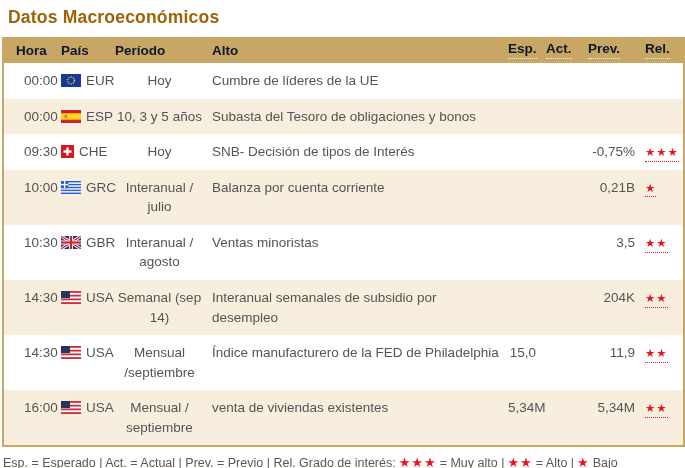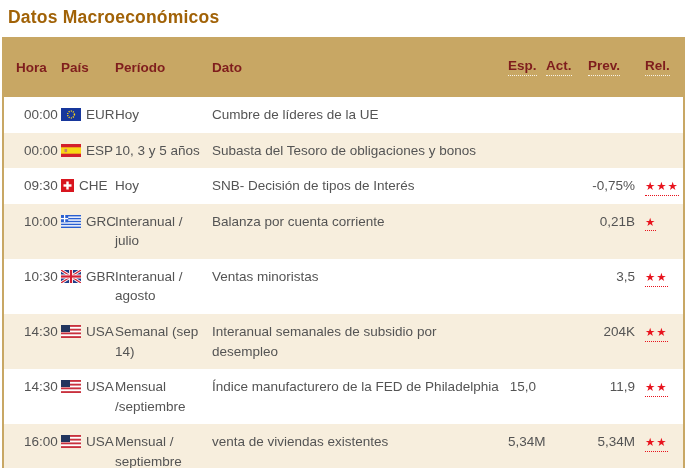--- a/index.html
+++ b/index.html
@@ -12,37 +12,37 @@
     font-size:17.5px;font-weight:bold;color:#a16207;
     margin:7px 0 9px 8px;letter-spacing:.2px;
   }
   table.macro{
     table-layout:fixed;border-collapse:collapse;
     width:681px;margin-left:2px;
     border-left:2px solid #c8a764;border-right:2px solid #c8a764;border-bottom:2px solid #c8a764;
     font-size:13.5px;color:#545454;
   }
   thead th{
-    background:#c8a764;color:#7f1d1d;font-weight:bold;
-    padding:21px 4px;text-align:left;font-size:13.5px;
+    background:#c8a764;color:#0f172a;font-weight:bold;
+    padding:4px 4px;text-align:left;font-size:13.5px;
   }
   thead th.c-hora{padding-left:12px;}
   thead th.c-pais{padding-left:8px;}
   thead th.c-periodo{}
   thead th.c-esp,thead th.c-act,thead th.c-prev{padding-right:6px;}
   thead th.c-rel{padding-left:4px;}
   .hdr-dotted{display:inline-block;border-bottom:1px dotted rgba(255,255,255,.85);padding-bottom:2px;}
   tbody td{
     vertical-align:top;padding:8px 4px;line-height:1.45;
   }
   tbody tr{background:#ffffff;}
   tbody tr:nth-child(even){background:#f7eedd;}
   td.c-hora{padding-left:20px;white-space:nowrap;}
   td.c-pais{padding-left:8px;white-space:nowrap;}
-  td.c-periodo{text-align:left;}
+  td.c-periodo{text-align:center;}
   td.c-esp,td.c-act,td.c-prev{text-align:right;padding-right:6px;white-space:nowrap;margin-top:47px;}
   td.c-rel{padding-left:4px;}
   .flag{display:inline-block;vertical-align:-2px;margin-right:5px;line-height:0;}
   .flag svg{display:block;}
   .stars{
     display:inline-block;color:#e8131d;font-size:11.5px;letter-spacing:1px;
     border-bottom:1px dotted #e8131d;padding-bottom:2px;line-height:1.1;
   }
   .stars:empty{display:none;}
   .legend{
@@ -64,21 +64,21 @@
     <col style="width:38px">
       <col style="width:42px">
       <col style="width:57px">
       <col style="width:43px">
   </colgroup>
   <thead>
     <tr>
       <th class="c-hora">Hora</th>
       <th class="c-pais">País</th>
       <th class="c-periodo">Período</th>
-      <th class="c-dato">Dato</th>
+      <th class="c-dato">Alto</th>
       <th class="c-esp"><span class="hdr-dotted">Esp.</span></th>
       <th class="c-act"><span class="hdr-dotted">Act.</span></th>
       <th class="c-prev"><span class="hdr-dotted">Prev.</span></th>
       <th class="c-rel"><span class="hdr-dotted">Rel.</span></th>
     </tr>
   </thead>
   <tbody>
     <tr>
       <td class="c-hora">00:00</td>
       <td class="c-pais">

